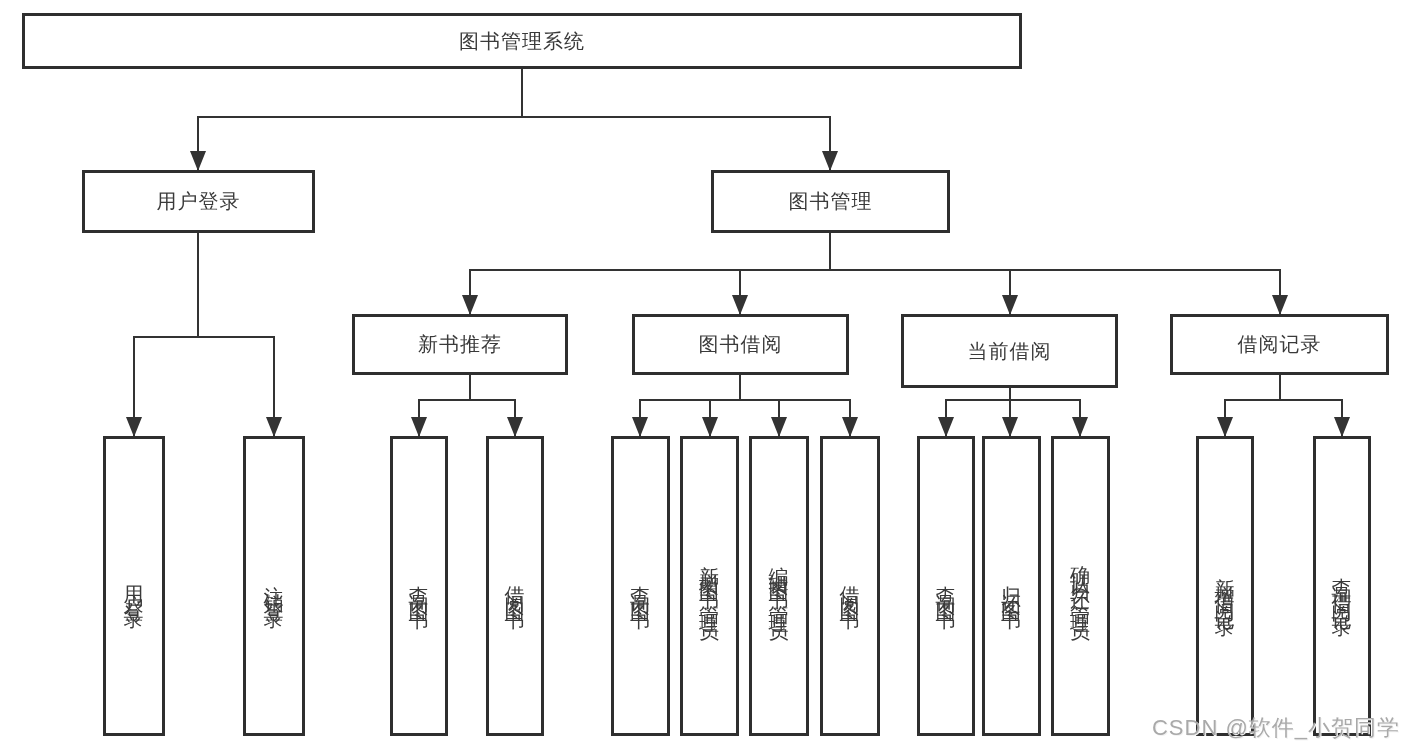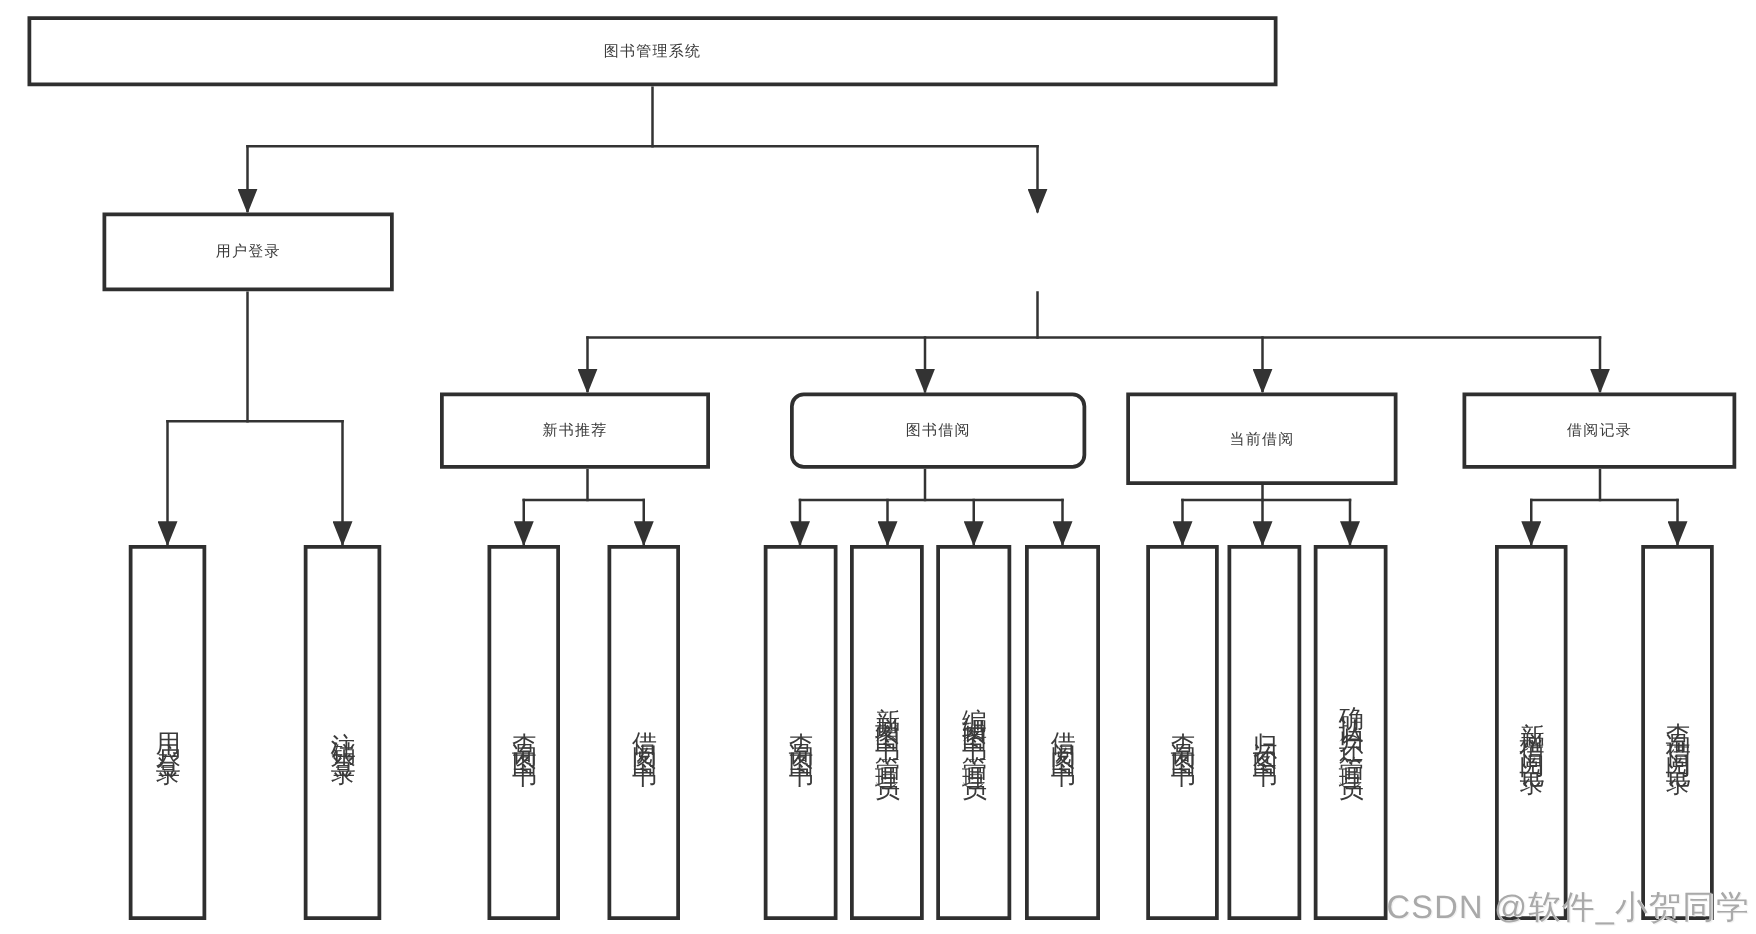--- a/index.html
+++ b/index.html
@@ -21,21 +21,21 @@
   }
   .connectors line { stroke: #333333; stroke-width: 2; }
 
   .box {
     position: absolute;
     border: 3px solid #2f2f2f;
     background: #ffffff;
     display: flex;
     align-items: center;
     justify-content: center;
-    font-size: 12px;
+    font-size: 20px;
     letter-spacing: 1px;
     color: #3a3a3a;
     white-space: nowrap;
   }
 
   .leaf {
     position: absolute;
     top: 436px;
     height: 300px;
     border: 3px solid #2f2f2f;
@@ -48,21 +48,21 @@
     font-size: 20px;
     letter-spacing: 8px;
     line-height: 1;
     color: #3a3a3a;
   }
 
   .watermark {
     position: absolute;
     right: 5px;
     bottom: 4px;
-    font-size: 26px;
+    font-size: 22px;
     letter-spacing: 1px;
     color: #a9a9a9;
     text-shadow: 1px 1px 0 #f2f2f2;
     z-index: 5;
   }
 </style>
 </head>
 <body>
 
 <div class="canvas">
@@ -111,23 +111,24 @@
 
     <line x1="1280" y1="375" x2="1280" y2="401"></line>
     <line x1="1224" y1="400" x2="1343" y2="400"></line>
     <line x1="1225" y1="399" x2="1225" y2="436" marker-end="url(#arrow)"></line>
     <line x1="1342" y1="399" x2="1342" y2="436" marker-end="url(#arrow)"></line>
   </svg>
 
   <div class="box" style="left:22px; top:13px; width:1000px; height:56px;">图书管理系统</div>
 
   <div class="box" style="left:82px; top:170px; width:233px; height:63px;">用户登录</div>
+  <div class="box" style="left:711px; top:170px; width:239px; height:63px;">图书管理</div>
 
   <div class="box" style="left:352px; top:314px; width:216px; height:61px;">新书推荐</div>
-  <div class="box" style="left:632px; top:314px; width:237px; height:61px;border-radius:11px;">图书借阅</div>
+  <div class="box" style="left:632px; top:314px; width:217px; height:61px;">图书借阅</div>
   <div class="box" style="left:901px; top:314px; width:217px; height:74px;">当前借阅</div>
   <div class="box" style="left:1170px; top:314px; width:219px; height:61px;">借阅记录</div>
 
   <div class="leaf" style="left:103px; width:62px;">用户登录</div>
   <div class="leaf" style="left:243px; width:62px;">注销登录</div>
 
   <div class="leaf" style="left:390px; width:58px;">查询图书</div>
   <div class="leaf" style="left:486px; width:58px;">借阅图书</div>
 
   <div class="leaf" style="left:611px; width:59px;">查询图书</div>

